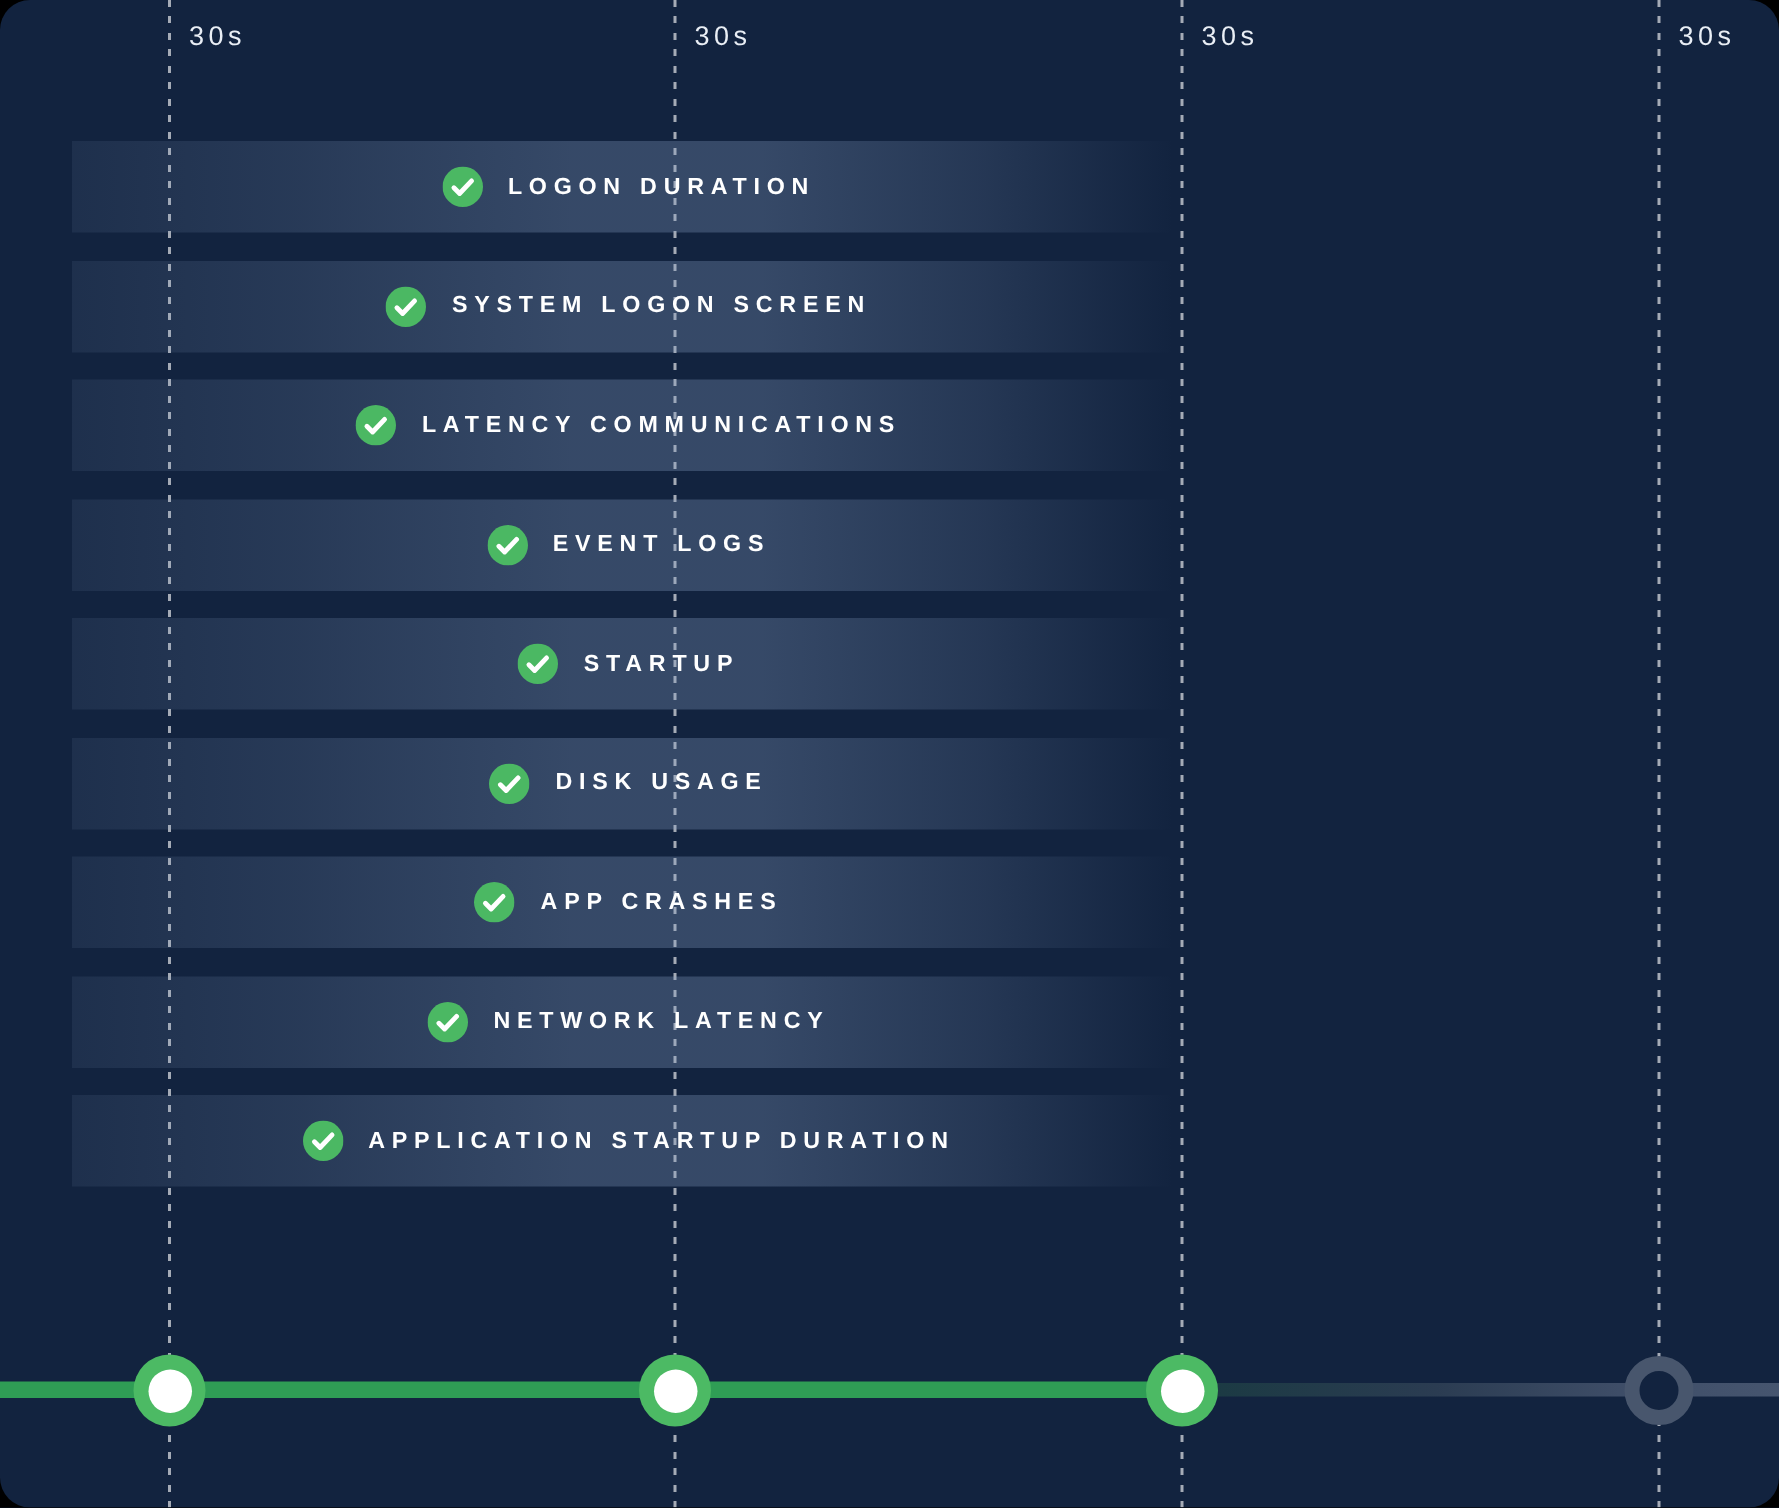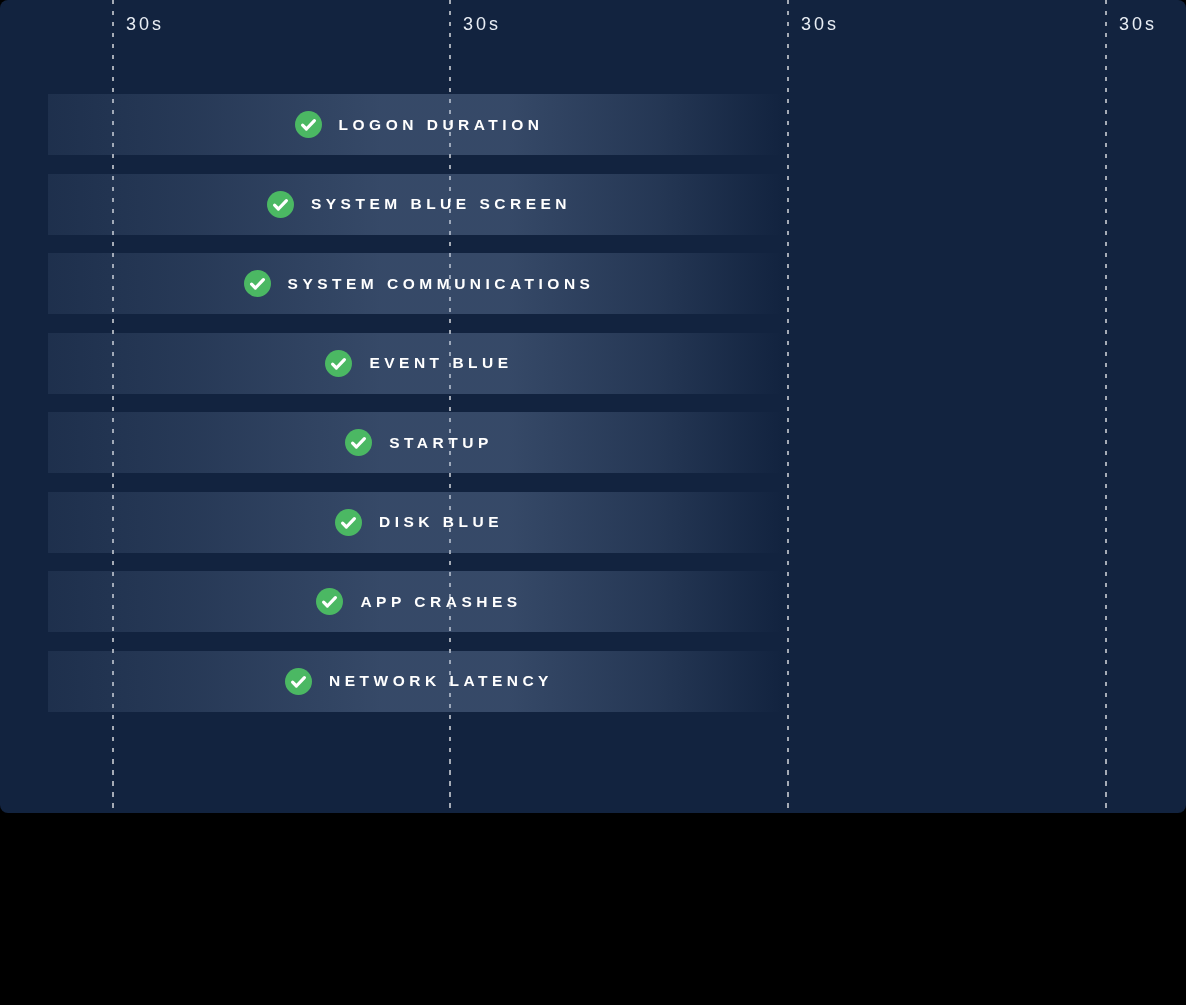--- a/index.html
+++ b/index.html
@@ -1,21 +1,21 @@
 <!DOCTYPE html>
 <html style="--bg: #12233F; --check-green: #4BB863; --node-green: #4CBA64; --progress-green: #2F9D55; --pending-gray: #48566D;"><head>
 <meta charset="utf-8">
 <style>
   html, body { margin: 0; padding: 0; background: #000; }
   .panel {
     position: relative;
     width: 1186px;
-    height: 813px;
+    height: 1005px;
     background: var(--bg, #12233F);
-    border-radius: 8px;
+    border-radius: 20px;
     overflow: hidden;
     font-family: "Liberation Sans", sans-serif;
   }
 
   
   .col { position: absolute; top: 0; bottom: 0; width: 0; }
   .gridline {
     position: absolute; left: -1px; top: 0; bottom: 0; width: 2px;
     background: repeating-linear-gradient(
       to bottom,
@@ -127,69 +127,76 @@
       <path d="M7.6 14.2 L11.4 18 L19.4 9.6"></path>
     </svg>
     <span class="metric-label">LOGON DURATION</span>
   </div>
 
   <div class="row">
     <svg class="check" viewBox="0 0 27 27">
       <circle cx="13.5" cy="13.5" r="13.5"></circle>
       <path d="M7.6 14.2 L11.4 18 L19.4 9.6"></path>
     </svg>
-    <span class="metric-label">SYSTEM BLUE SCREEN</span>
-  </div>
-
-  <div class="row">
-    <svg class="check" viewBox="0 0 27 27">
-      <circle cx="13.5" cy="13.5" r="13.5"></circle>
-      <path d="M7.6 14.2 L11.4 18 L19.4 9.6"></path>
-    </svg>
-    <span class="metric-label">SYSTEM COMMUNICATIONS</span>
-  </div>
-
-
-  <div class="row">
-    <svg class="check" viewBox="0 0 27 27">
-      <circle cx="13.5" cy="13.5" r="13.5"></circle>
-      <path d="M7.6 14.2 L11.4 18 L19.4 9.6"></path>
-    </svg>
-    <span class="metric-label">EVENT BLUE</span>
+    <span class="metric-label">SYSTEM LOGON SCREEN</span>
+  </div>
+
+  <div class="row">
+    <svg class="check" viewBox="0 0 27 27">
+      <circle cx="13.5" cy="13.5" r="13.5"></circle>
+      <path d="M7.6 14.2 L11.4 18 L19.4 9.6"></path>
+    </svg>
+    <span class="metric-label">LATENCY COMMUNICATIONS</span>
+  </div>
+
+
+  <div class="row">
+    <svg class="check" viewBox="0 0 27 27">
+      <circle cx="13.5" cy="13.5" r="13.5"></circle>
+      <path d="M7.6 14.2 L11.4 18 L19.4 9.6"></path>
+    </svg>
+    <span class="metric-label">EVENT LOGS</span>
   </div>
 
   <div class="row">
     <svg class="check" viewBox="0 0 27 27">
       <circle cx="13.5" cy="13.5" r="13.5"></circle>
       <path d="M7.6 14.2 L11.4 18 L19.4 9.6"></path>
     </svg>
     <span class="metric-label">STARTUP</span>
   </div>
 
   <div class="row">
     <svg class="check" viewBox="0 0 27 27">
       <circle cx="13.5" cy="13.5" r="13.5"></circle>
       <path d="M7.6 14.2 L11.4 18 L19.4 9.6"></path>
     </svg>
-    <span class="metric-label">DISK BLUE</span>
+    <span class="metric-label">DISK USAGE</span>
   </div>
 
   <div class="row">
     <svg class="check" viewBox="0 0 27 27">
       <circle cx="13.5" cy="13.5" r="13.5"></circle>
       <path d="M7.6 14.2 L11.4 18 L19.4 9.6"></path>
     </svg>
     <span class="metric-label">APP CRASHES</span>
   </div>
 
   <div class="row">
     <svg class="check" viewBox="0 0 27 27">
       <circle cx="13.5" cy="13.5" r="13.5"></circle>
       <path d="M7.6 14.2 L11.4 18 L19.4 9.6"></path>
     </svg>
     <span class="metric-label">NETWORK LATENCY</span>
   </div>
 
+  <div class="row">
+    <svg class="check" viewBox="0 0 27 27">
+      <circle cx="13.5" cy="13.5" r="13.5"></circle>
+      <path d="M7.6 14.2 L11.4 18 L19.4 9.6"></path>
+    </svg>
+    <span class="metric-label">APPLICATION STARTUP DURATION</span>
+  </div>
 </div>
   <div class="track-future"></div>
   <div class="track-progress"></div>
   <div id="nodes"></div>
 </div>
 
 </body></html>

